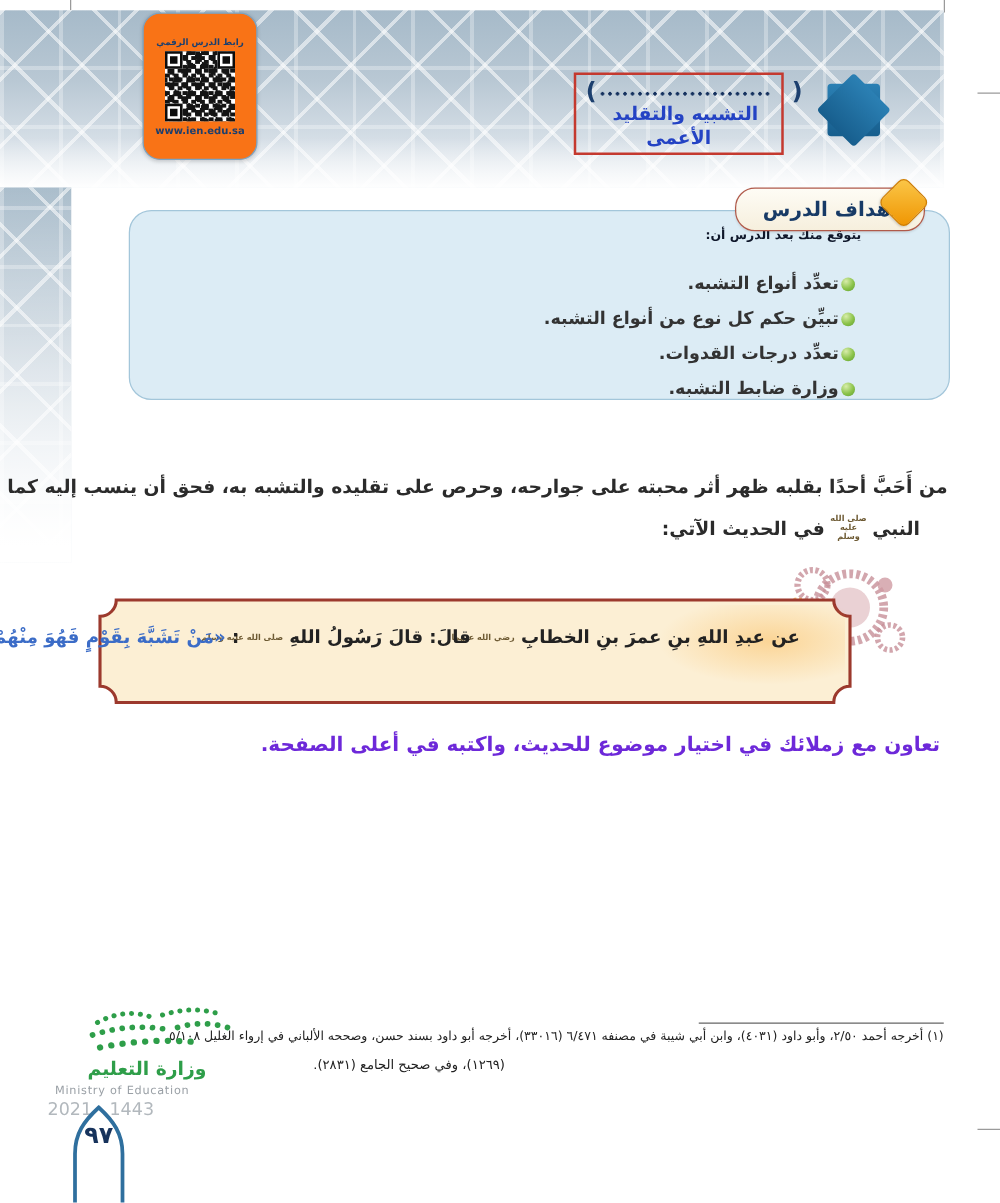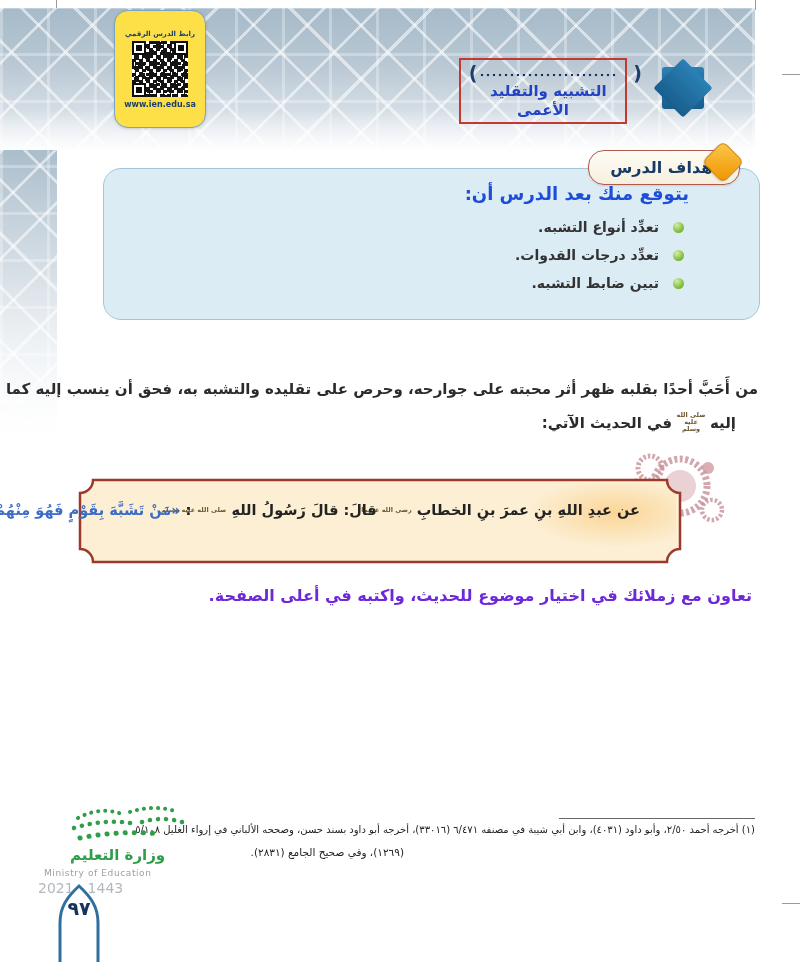--- a/index.html
+++ b/index.html
@@ -19,21 +19,21 @@
       repeating-linear-gradient(90deg, rgba(255,255,255,.30) 0 3px, rgba(255,255,255,0) 3px 47px),
       linear-gradient(180deg,#a6bac9 0%,#b9c8d4 40%,#dbe3ea 80%,#eef2f5 100%);
   }
   .banner{position:absolute;left:0;top:8px;width:755px;height:142px;}
   .banner .fade{position:absolute;inset:0;background:linear-gradient(180deg,transparent 72%,rgba(255,255,255,.85) 100%);}
   .left-strip{position:absolute;left:0;top:150px;width:57px;height:300px;}
   .left-strip .fade{position:absolute;inset:0;background:linear-gradient(180deg,rgba(255,255,255,.05) 0%,rgba(255,255,255,.55) 55%,#fff 96%);}
   
   .qr-card{
     position:absolute;left:114px;top:10px;width:90px;height:116px;
-    background:#fde047;border:1.5px solid #7ba3c3;border-radius:14px;
+    background:#f97316;border:1.5px solid #7ba3c3;border-radius:14px;
     display:flex;flex-direction:column;align-items:center;justify-content:center;gap:3px;
     box-shadow:0 1px 3px rgba(0,0,0,.15);
   }
   .qr-top{font-size:7px;font-weight:bold;color:#1c3f6e;}
   .qr-img{
     position:relative;width:56px;height:56px;background:
       conic-gradient(#141414 25%, transparent 0 50%, #141414 0 75%, transparent 0) 0 0/7px 7px,
       conic-gradient(transparent 30%, #141414 0 55%, transparent 0 80%, #141414 0) 2px 3px/11px 11px,
       #fff;
   }
@@ -70,24 +70,24 @@
     box-shadow:0 1px 2px rgba(0,0,0,.12);
   }
   .obj-diamond{
     position:absolute;left:708px;top:147px;width:28px;height:28px;z-index:4;
     background:linear-gradient(135deg,#fbc84a,#ef9400);
     border:1px solid #d07e00;border-radius:6px;transform:rotate(45deg);
     box-shadow:0 1px 2px rgba(0,0,0,.2);
   }
   .obj-heading{
     position:absolute;right:70px;top:14px;direction:rtl;
-    color:#1d4ed8;font-weight:bold;font-size:18px;
+    color:#0f172a;font-weight:bold;font-size:10px;
   }
   .obj-list{position:absolute;right:75px;top:44px;direction:rtl;}
-  .obj-item{display:flex;align-items:center;gap:14px;height:28px;direction:rtl;}
+  .obj-item{display:flex;align-items:center;gap:2px;height:28px;direction:rtl;}
   .bullet{width:11px;height:11px;border-radius:50%;flex:0 0 auto;
     background:radial-gradient(circle at 35% 28%,#d8edaa,#8bc34a 55%,#5d9e2f);}
   .obj-text{font-size:14px;font-weight:bold;color:#333;}
   
   .intro1{position:absolute;right:42px;top:380px;direction:rtl;font-size:15px;font-weight:bold;color:#2b2b2b;white-space:nowrap;}
   .intro2{position:absolute;right:64px;top:412px;direction:rtl;font-size:15px;font-weight:bold;color:#2b2b2b;display:flex;align-items:center;gap:4px;}
   .honorific{
     display:inline-block;width:30px;font-size:6.5px;line-height:7px;color:#6d5a33;
     text-align:center;font-weight:bold;vertical-align:middle;
   }
@@ -171,34 +171,38 @@
 
 <div class="obj-box">
   <div class="obj-heading">يتوقع منك بعد الدرس أن:</div>
   <div class="obj-list">
     <div class="obj-item">
       <span class="bullet"></span>
       <span class="obj-text">تعدِّد أنواع التشبه.</span>
     </div>
     <div class="obj-item">
       <span class="bullet"></span>
+      <span class="obj-text">تبيِّن حكم كل نوع من أنواع التشبه.</span>
+    </div>
+    <div class="obj-item">
+      <span class="bullet"></span>
       <span class="obj-text">تعدِّد درجات القدوات.</span>
     </div>
     <div class="obj-item">
       <span class="bullet"></span>
-      <span class="obj-text">تبين ضابط التشبه.</span>
+      <span class="obj-text">وزارة ضابط التشبه.</span>
     </div>
   </div>
 </div>
 <div class="obj-tab">أهداف الدرس</div>
 <div class="obj-diamond"></div>
 
 <div class="intro1">من أَحَبَّ أحدًا بقلبه ظهر أثر محبته على جوارحه، وحرص على تقليده والتشبه به، فحق أن ينسب إليه كما بيَّن ذلك</div>
 <div class="intro2">
-  <span>إليه</span>
+  <span>النبي</span>
   <span class="honorific">صلى الله عليه وسلم</span>
   <span>في الحديث الآتي:</span>
 </div>
 
 <div class="ornament">
   <svg width="100" height="96" viewBox="0 0 100 96">
     <circle cx="52" cy="40" r="27" fill="none" stroke="#c79098" stroke-width="7" stroke-dasharray="3 2.5" opacity=".8"></circle>
     <circle cx="52" cy="40" r="16" fill="#d8abb0" opacity=".55"></circle>
     <circle cx="22" cy="22" r="12" fill="none" stroke="#c79098" stroke-width="5" stroke-dasharray="2.5 2" opacity=".8"></circle>
     <circle cx="84" cy="64" r="10" fill="none" stroke="#c79098" stroke-width="4.5" stroke-dasharray="2.5 2" opacity=".8"></circle>

